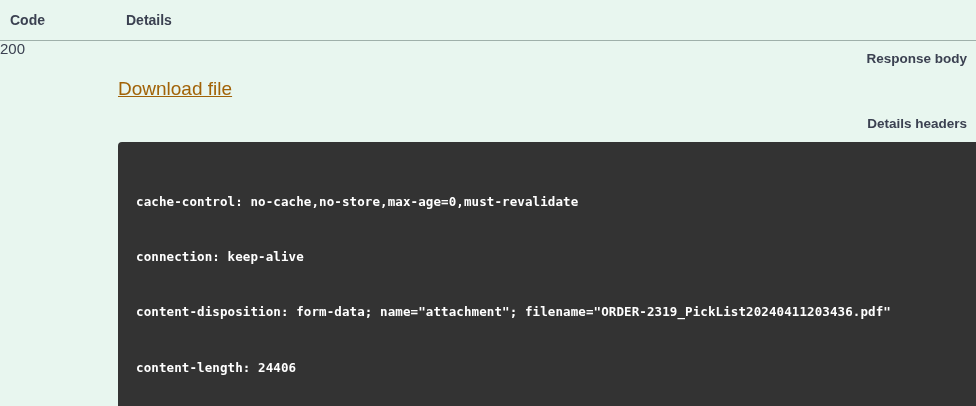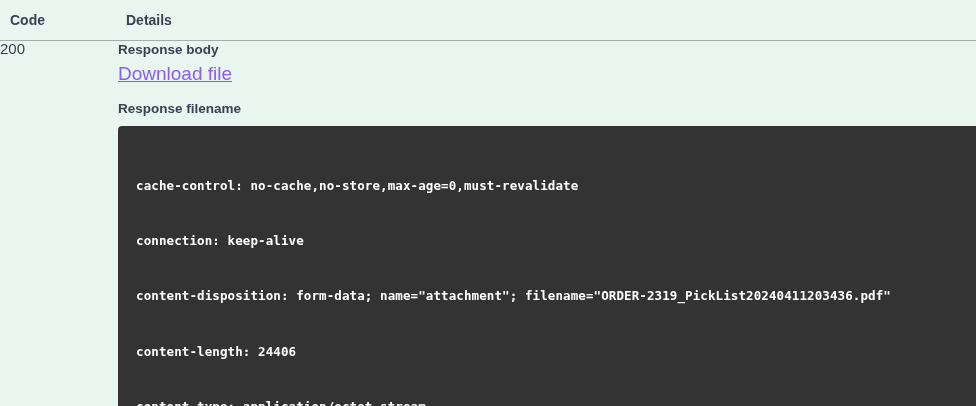--- a/index.html
+++ b/index.html
@@ -57,31 +57,32 @@
     font-family: "Liberation Sans", sans-serif;
     line-height: 1;
   }
   td.response-details {
     padding: 22px 0 0 8px;
   }
   .section-label {
     font-size: 13.5px;
     font-weight: 700;
     color: #3b4151;
-    margin: 0;
+    margin: 9px;
     line-height: 1.3;
     font-family: "Liberation Sans", sans-serif;
+    text-align: right;
   }
   .download-row {
     margin: 3px 0 0 0;
     line-height: 1.25;
   }
   a.download-link {
     font-size: 19px;
-    color: #8b5cf6;
+    color: #a16207;
     text-decoration: underline;
     font-family: "Liberation Sans", sans-serif;
     cursor: pointer;
   }
   .headers-label {
     margin-top: 15px;
   }
   .headers-block {
     margin-top: 8px;
     background: #333333;
@@ -114,21 +115,21 @@
       </tr>
     </thead>
     <tbody>
       <tr>
         <td class="response-code">200</td>
         <td class="response-details">
           <div class="section-label">Response body</div>
           <div class="download-row">
             <a class="download-link" href="#">Download file</a>
           </div>
-          <div class="section-label headers-label">Response filename</div>
+          <div class="section-label headers-label">Details headers</div>
           <div class="headers-block">
             <div class="hdr-line">cache-control: no-cache,no-store,max-age=0,must-revalidate</div>
             <div class="hdr-line">connection: keep-alive</div>
             <div class="hdr-line">content-disposition: form-data; name="attachment"; filename="ORDER-2319_PickList20240411203436.pdf"</div>
             <div class="hdr-line">content-length: 24406</div>
             <div class="hdr-line">content-type: application/octet-stream</div>
             
             
             
             

